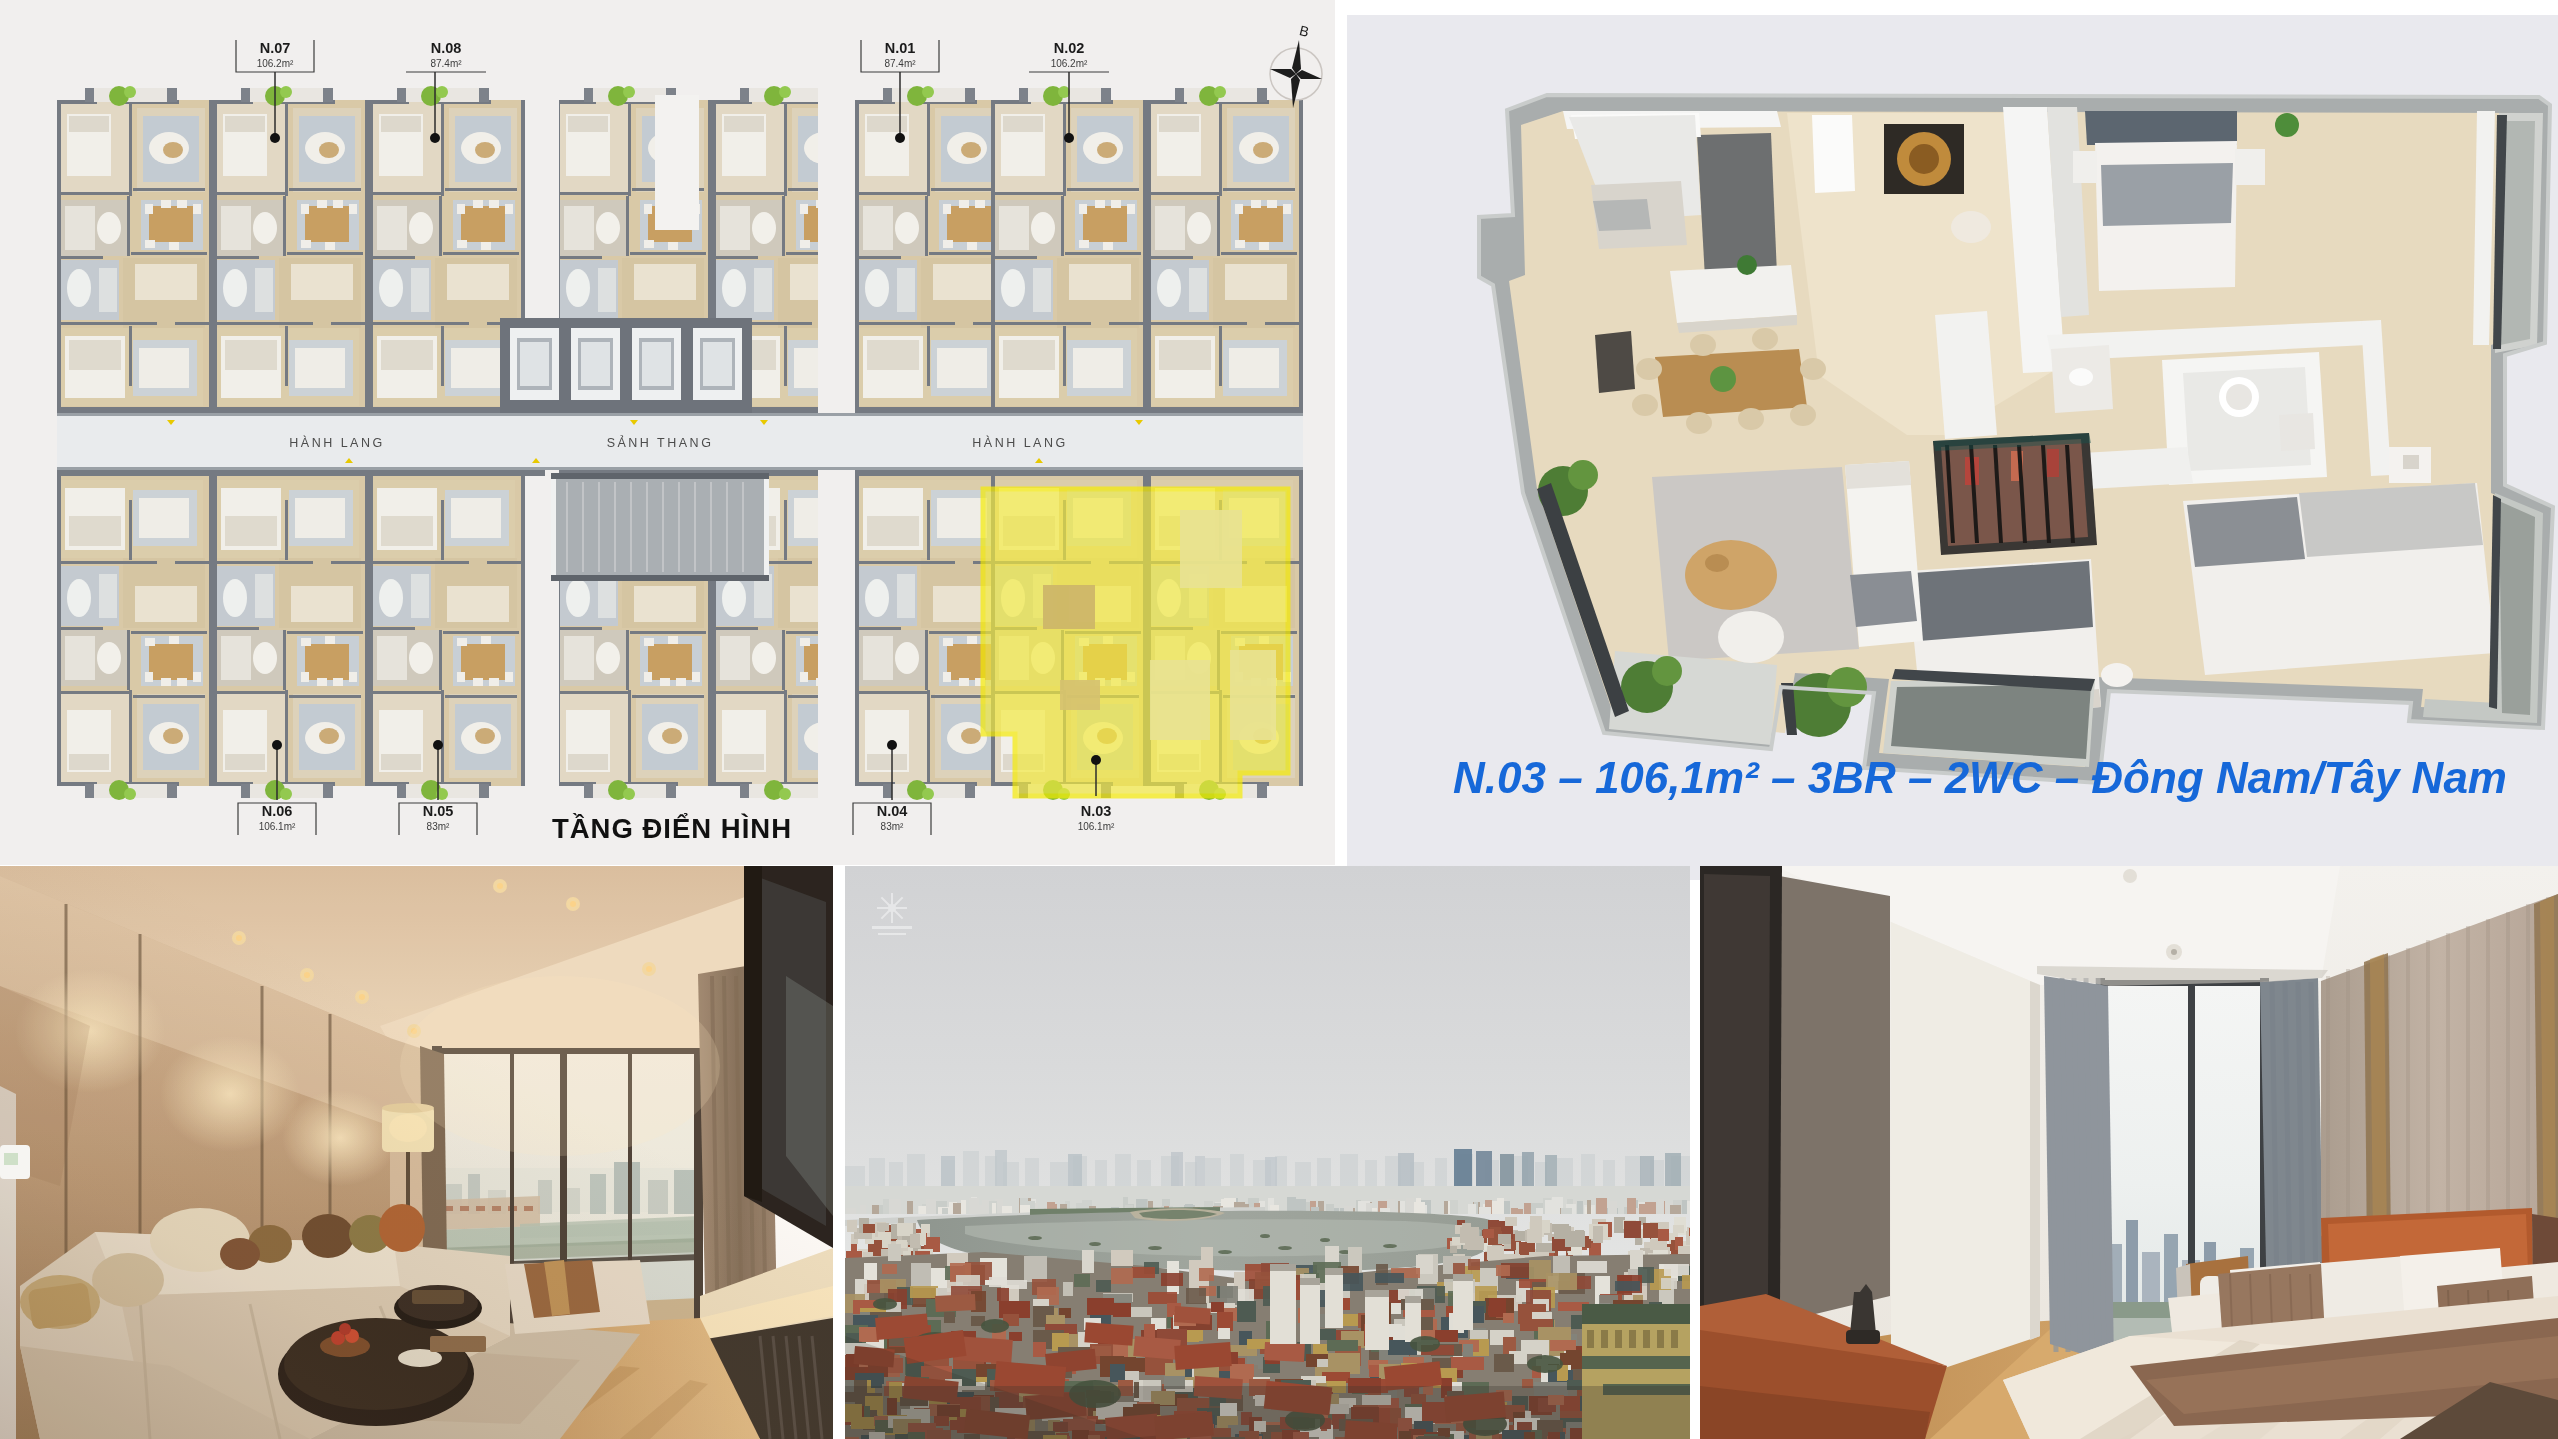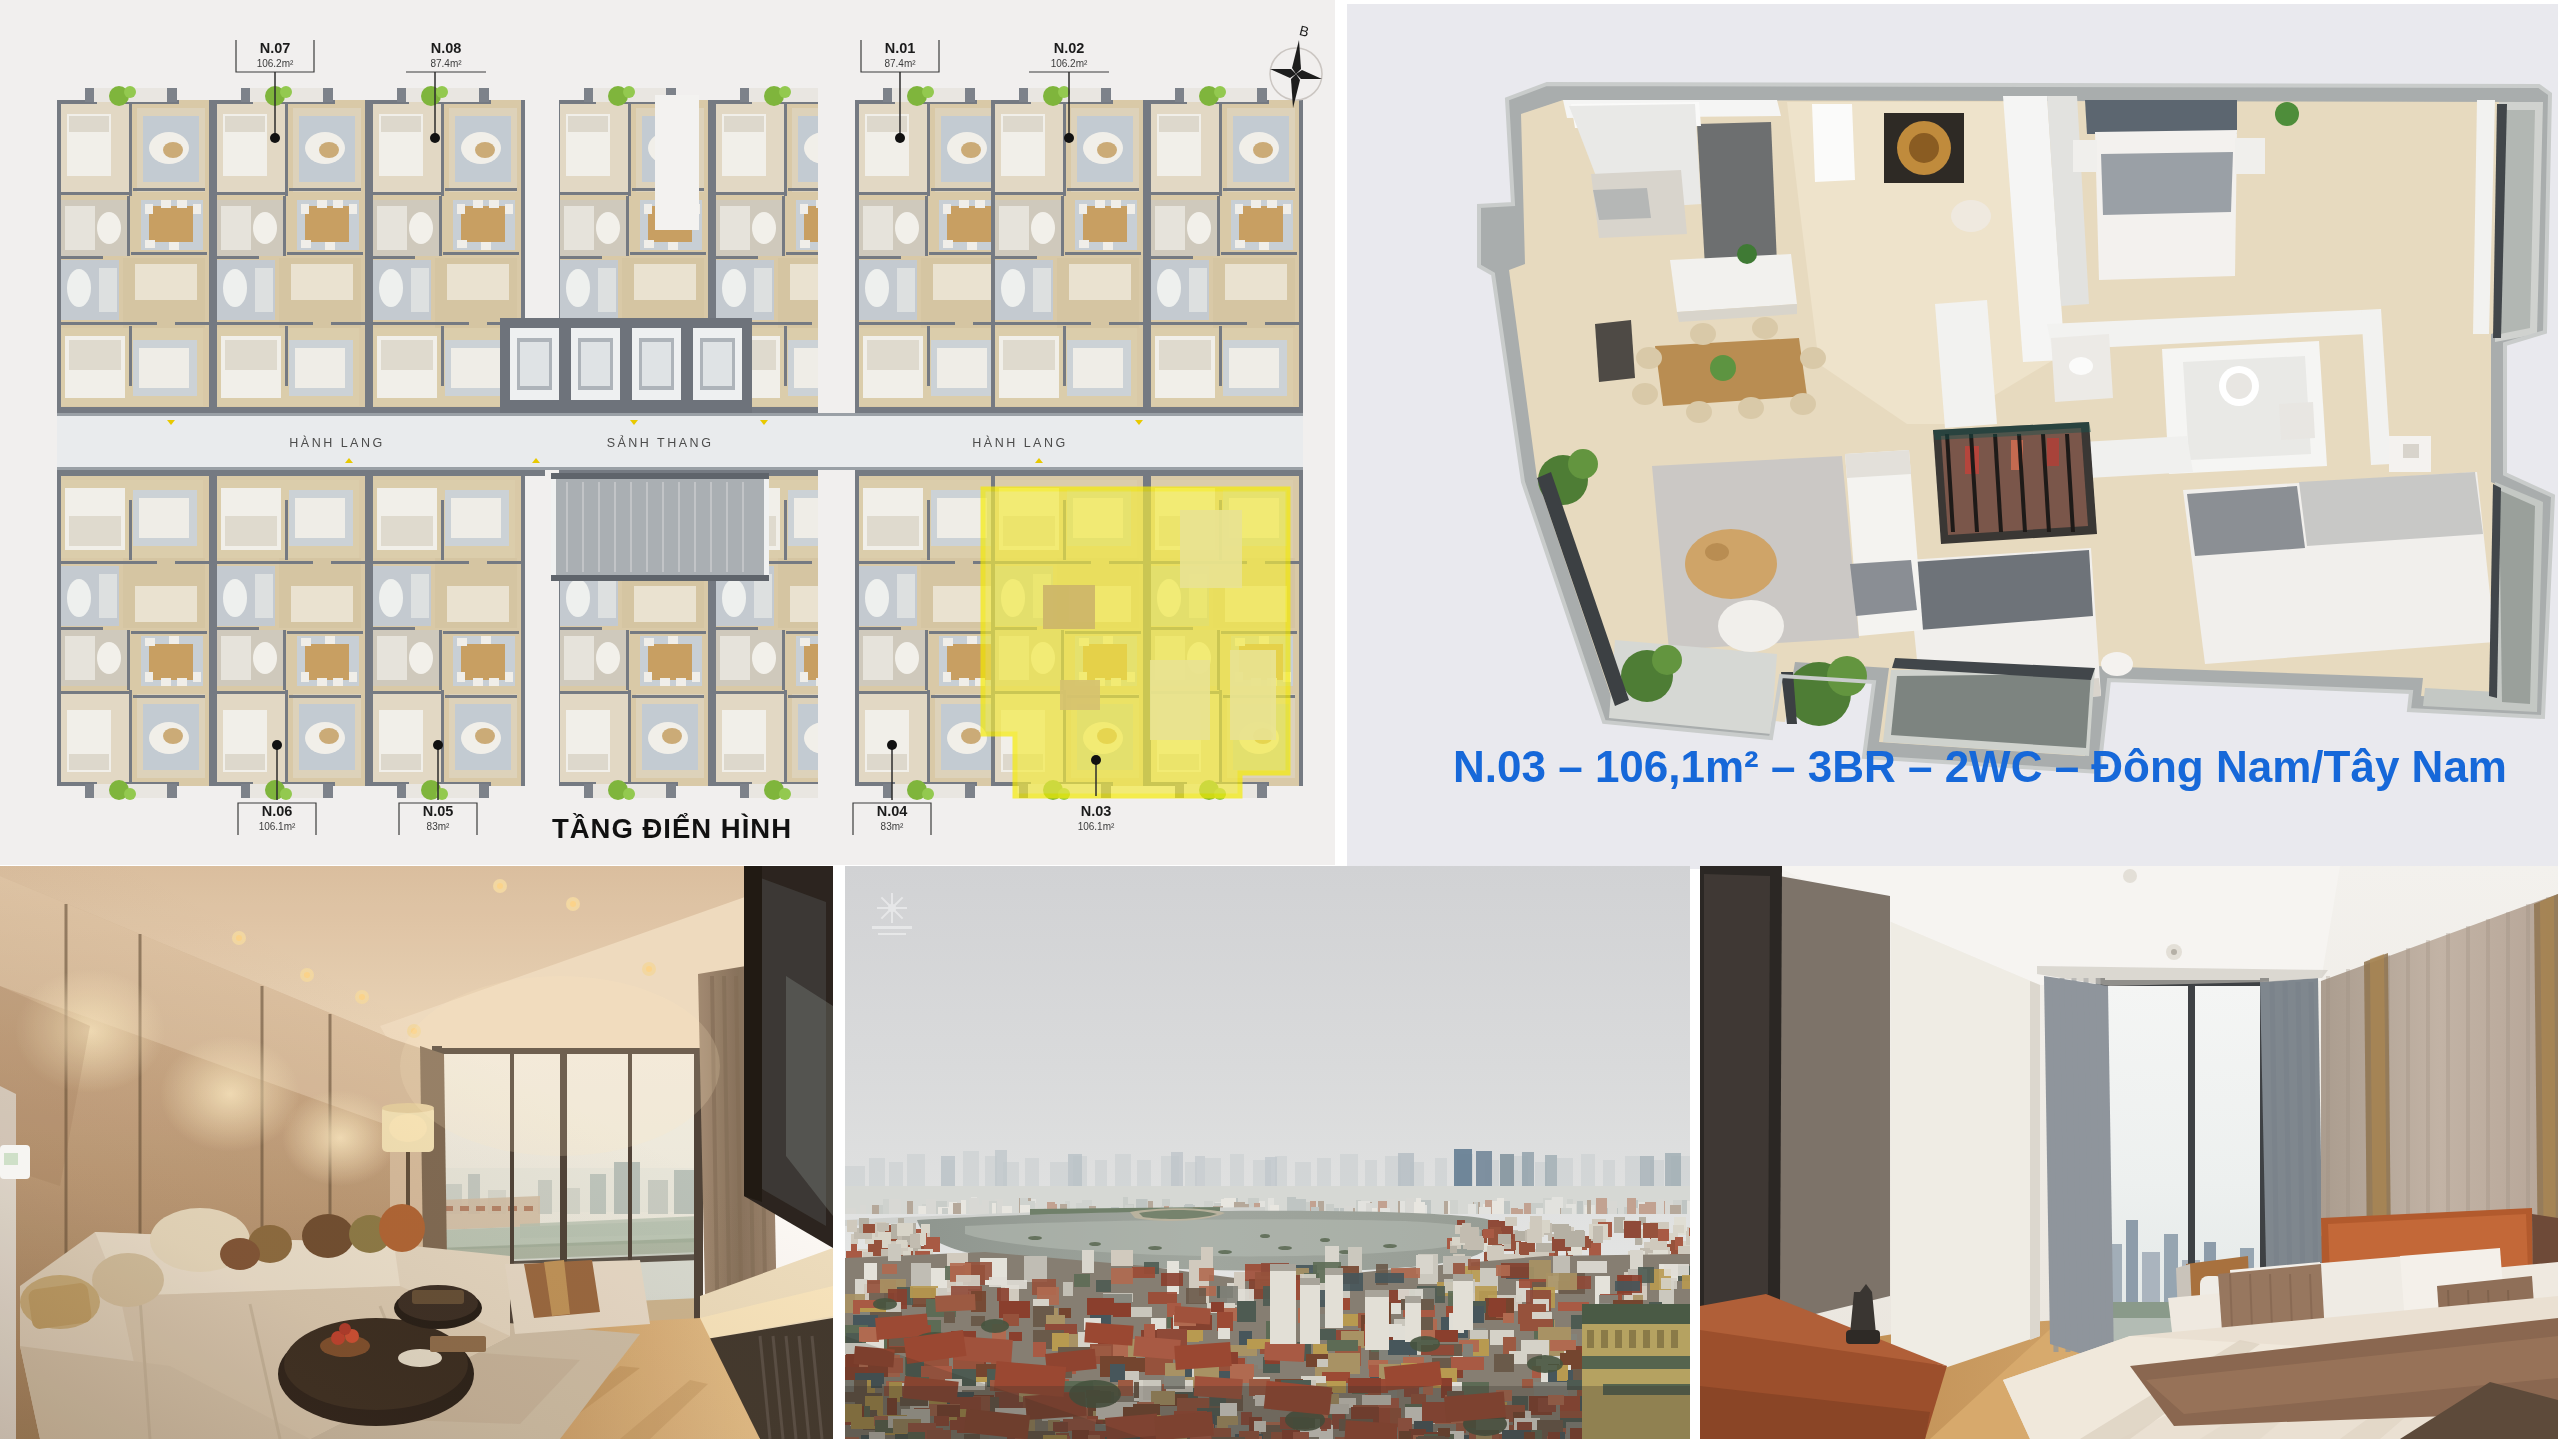--- a/index.html
+++ b/index.html
@@ -198,21 +198,21 @@
           <g fill="#1d1d1d">
             <path d="M 0 0 L -4 -6 L 3 -34 L 5 -5 Z"></path>
             <path d="M 0 0 L 4 6 L -3 34 L -5 5 Z"></path>
             <path d="M 0 0 L -6 4 L -26 -5 L -5 -5 Z"></path>
             <path d="M 0 0 L 6 -4 L 26 5 L 5 5 Z"></path>
           </g>
           <text x="7" y="-38" font-size="14" fill="#222" text-anchor="middle" transform="rotate(14 7 -38)" font-family="Liberation Sans,sans-serif">B</text>
         </g>
       </svg></div>
 
-<div class="abs" style="left:1347px;top:4px;width:967px;height:865px;"><svg width="1211" height="865" viewBox="0 0 1211 865" xmlns="http://www.w3.org/2000/svg">
+<div class="abs" style="left:1347px;top:15px;width:967px;height:865px;font-style:italic;"><svg width="1211" height="865" viewBox="0 0 1211 865" xmlns="http://www.w3.org/2000/svg">
         <rect width="1211" height="865" fill="#e9e9ee"></rect>
         <path d="M200,80 L1192,82 L1203,90 L1198,328 L1158,340 L1158,470 L1206,492 L1196,713 L1062,706 L1064,688 L762,676 L752,768 L517,753 L527,678 L434,672 L424,734 L257,718 L176,478 L146,270 L132,262 L132,202 L166,200 L160,95 Z" fill="#a9adad"></path>
         <path d="M216,96 L1180,98 L1188,104 L1184,318 L1144,330 L1144,478 L1190,498 L1182,698 L1074,692 L1076,674 L748,662 L738,752 L532,738 L542,664 L448,658 L438,718 L268,704 L190,474 L162,266 L178,260 L174,110 Z" fill="#e7dabf"></path>
         <path d="M440,98 L700,98 L716,350 L600,420 L560,420 L472,360 L452,200 Z" fill="#eee3cb"></path>
         <path d="M305,462 L495,452 L512,634 L322,646 Z" fill="#cbc8c5"></path>
         <path d="M656,92 L700,92 L718,356 L676,358 Z" fill="#f5f5f4"></path>
         <path d="M700,320 L1014,306 L1020,330 L705,346 Z" fill="#f2f2f0"></path>
         <path d="M588,300 L640,296 L650,420 L598,424 Z" fill="#f2f2f0"></path>
         <path d="M815,345 L972,337 L980,462 L822,470 Z" fill="#f5f5f3"></path>
         <path d="M836,358 L958,352 L964,450 L842,456 Z" fill="#e9e9e6"></path>

